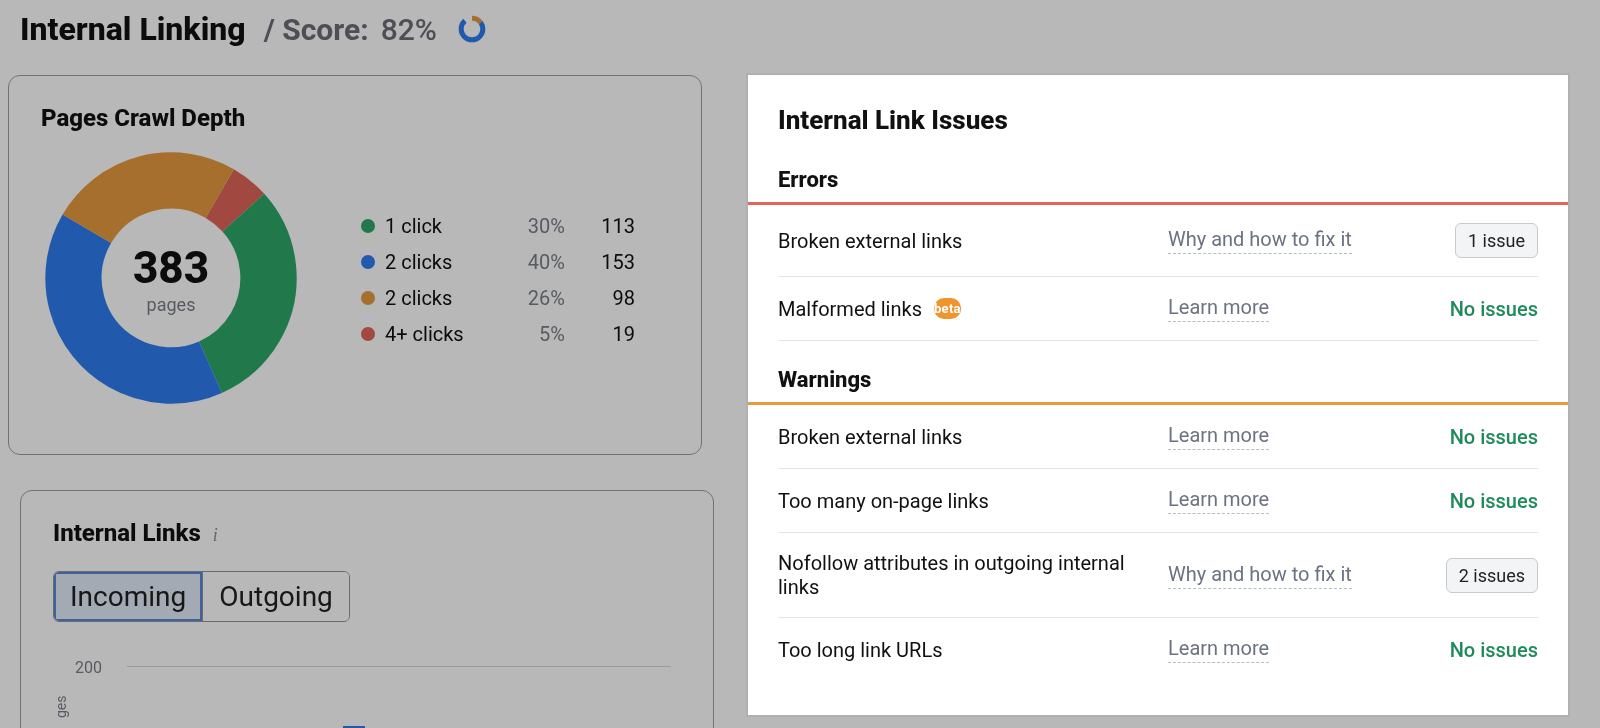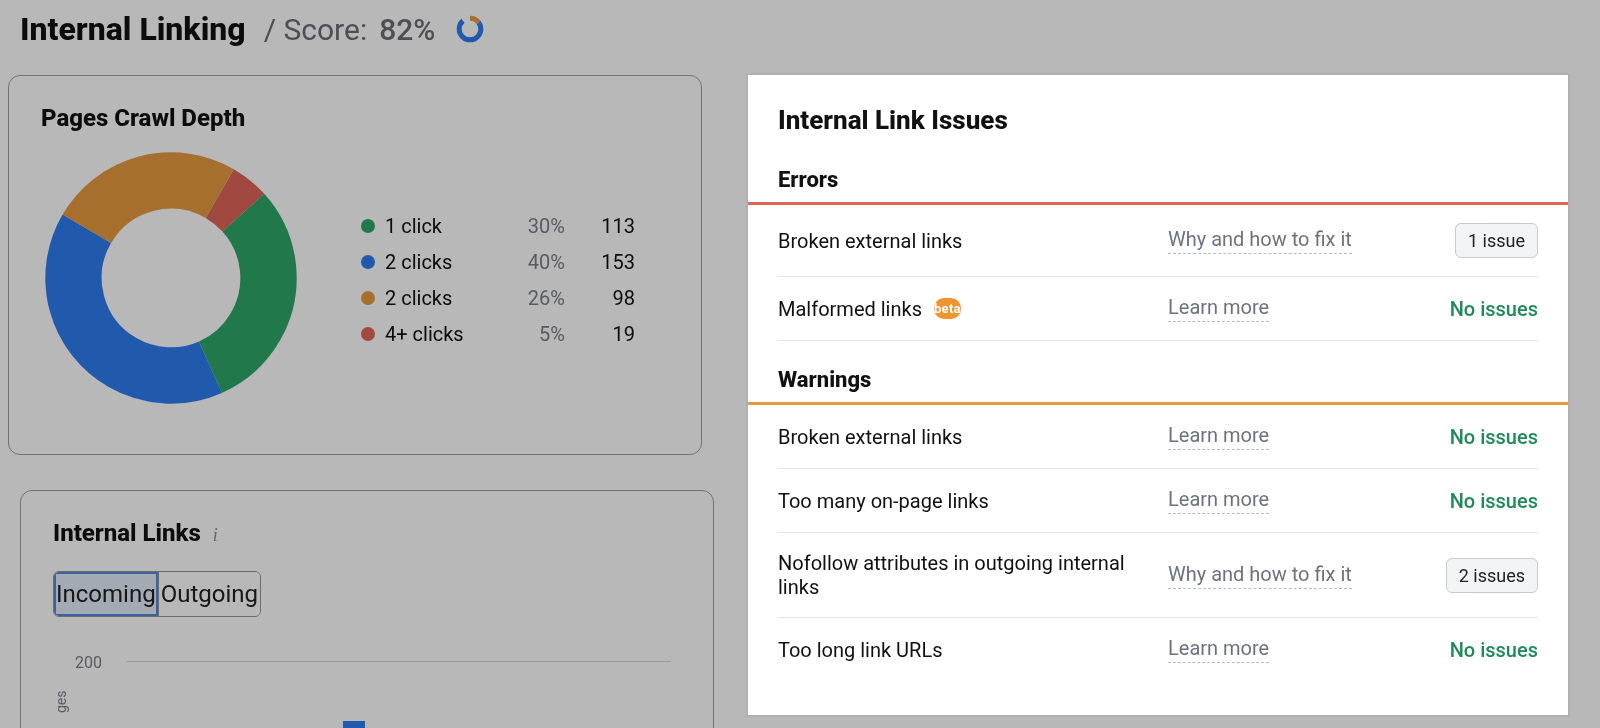--- a/index.html
+++ b/index.html
@@ -1,21 +1,21 @@
 <!DOCTYPE html>
 <html><head>
 <meta charset="utf-8">
 <style>
   * { box-sizing: border-box; margin: 0; padding: 0; }
   html, body { width: 1600px; height: 728px; font-family: -apple-system, BlinkMacSystemFont, "Segoe UI", Roboto, Arial, sans-serif; background:#fff; color:#111; }
   .dim-overlay { position:absolute; inset:0; background:rgba(0,0,0,0.28); pointer-events:none; z-index:5; }
 
   .page-header { position:absolute; left:20px; top:10px; display:flex; align-items:center; gap:12px; }
   .page-title { font-size:32px; font-weight:800; color:#111; }
-  .score-prefix { font-size:30px; font-weight:400; color:#6c6c78; margin-left:6px; }
+  .score-prefix { font-size:30px; font-weight:700; color:#6c6c78; margin-left:6px; }
   .score-value { font-size:30px; font-weight:500; color:#6c6c78; }
   .donut-mini { width:30px; height:30px; margin-left:8px; }
   .donut-mini svg { width:30px; height:30px; }
 
   
   .card { position:absolute; background:#fff; border:1px solid #9aa0a6; border-radius:12px; padding:28px 32px; }
   .card-crawl { left:8px; top:75px; width:694px; height:380px; }
   .card-links { left:20px; top:490px; width:694px; height:320px; }
 
   .card-title { font-size:24px; font-weight:800; color:#111; margin-bottom:18px; }
@@ -31,21 +31,21 @@
 
   .legend { flex:1; }
   .legend-row { display:grid; grid-template-columns:24px 100px 80px 70px; align-items:center; font-size:20px; padding:6px 0; }
   .legend-dot { width:14px; height:14px; border-radius:50%; }
   .legend-label { color:#111; }
   .legend-pct { color:#7a7f88; text-align:right; }
   .legend-cnt { color:#111; text-align:right; }
 
   
   .tabset { display:inline-flex; border:1px solid #8f97a3; border-radius:6px; overflow:hidden; margin-top:6px; }
-  .tab { padding:8px 2px; font-size:24px; color:#222; background:#fff; }
+  .tab { padding:8px 16px; font-size:28px; color:#222; background:#fff; }
   .tab + .tab { border-left:1px solid #8f97a3; }
   .tab.active { background:#e4ecfa; outline:2px solid #5b87d6; outline-offset:-2px; }
 
   .chart-area { margin-top:24px; position:relative; height:120px; }
   .ytick { position:absolute; left:22px; font-size:16px; color:#7a7f88; }
   .yaxis-title { position:absolute; left:0; top:72px; transform:rotate(-90deg); transform-origin:left top; font-size:14px; color:#7a7f88; white-space:nowrap; }
   .grid-line { position:absolute; left:74px; right:10px; height:1px; background:#d3d7dd; }
   .bar1 { position:absolute; left:290px; bottom:0; width:22px; background:#2f7def; }
 
   
@@ -97,20 +97,24 @@
             <circle cx="60" cy="60" r="45" fill="none" stroke="#e0665a" stroke-width="26" stroke-dasharray="14.1 268.6" stroke-dashoffset="0"></circle>
 
             <circle cx="60" cy="60" r="45" fill="none" stroke="#2fa868" stroke-width="26" stroke-dasharray="84.8 197.9" stroke-dashoffset="-14.1"></circle>
 
             <circle cx="60" cy="60" r="45" fill="none" stroke="#2f7def" stroke-width="26" stroke-dasharray="113.1 169.6" stroke-dashoffset="-98.9"></circle>
 
             <circle cx="60" cy="60" r="45" fill="none" stroke="#e89a40" stroke-width="26" stroke-dasharray="70.7 212" stroke-dashoffset="-212"></circle>
           </g>
         </svg>
       </span>
+      <div class="donut-center">
+        <div class="big">383</div>
+        <div class="sub">pages</div>
+      </div>
     </div>
     <div class="legend">
       <div class="legend-row">
         <span class="legend-dot" style="background:#2fa868"></span>
         <span class="legend-label">1 click</span>
         <span class="legend-pct">30%</span>
         <span class="legend-cnt">113</span>
       </div>
       <div class="legend-row">
         <span class="legend-dot" style="background:#2f7def"></span>

